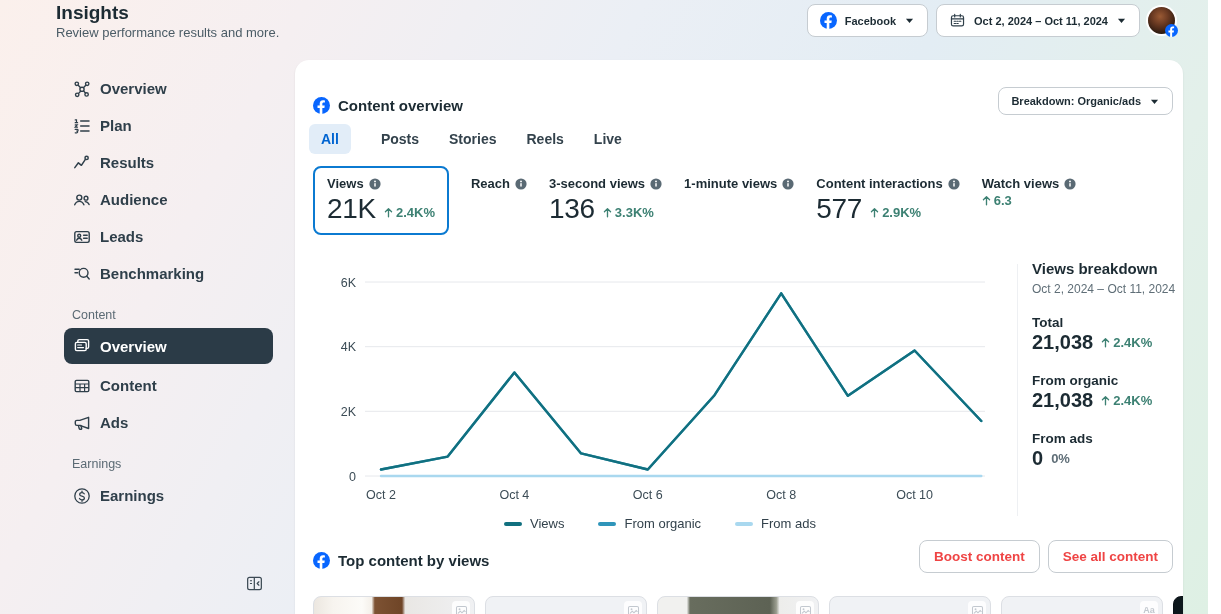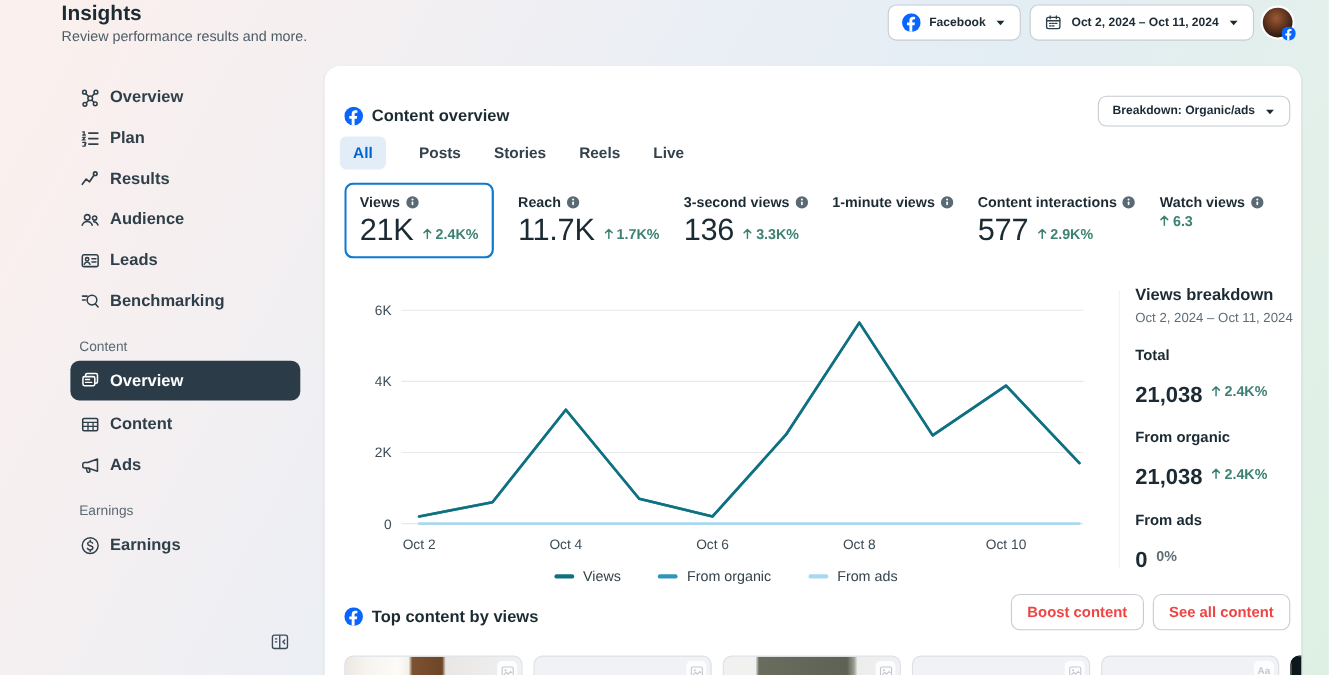--- a/index.html
+++ b/index.html
@@ -52,21 +52,21 @@
   .legend{position:absolute;left:25px;top:456px;width:680px;display:flex;justify-content:center;gap:34px;align-items:center}
   .lg-item{display:flex;align-items:center;gap:8px;font-size:13px;color:#33424c}
   .lg-swatch{width:18px;height:4px;border-radius:2px}
   .divider{position:absolute;left:722px;top:204px;width:1px;height:252px;background:#eef0f3}
   
   .breakdown{position:absolute;left:737px;top:200px;width:150px}
   .bk-title{font-size:15px;font-weight:700}
   .bk-date{font-size:12px;color:#5f6e77;margin-top:5px}
   .bk-row{margin-top:19px}
   .bk-label{font-size:13.5px;font-weight:700}
-  .bk-val-row{display:flex;align-items:flex-start;gap:8px;margin-top:18px}
+  .bk-val-row{display:flex;align-items:center;gap:8px;margin-top:1px}
   .bk-value{font-size:20px;font-weight:700}
   .bk-delta{font-size:13px;color:#3d8173;font-weight:600;display:inline-flex;align-items:center;gap:3px}
   .bk-delta .arr{width:9px;height:11px}
   .bk-delta.flat{color:#5f6e77}
   
   .tc-head{position:absolute;left:18px;right:10px;top:480px;display:flex;justify-content:space-between;align-items:center}
   .tc-buttons{display:flex;gap:8px}
   .ghost-btn{background:#fff;border:1px solid #c6ccd1;border-radius:8px;padding:8px 14px;font-size:13.5px;font-weight:600;color:#ef4444;cursor:pointer;font-family:inherit}
   .thumbs{position:absolute;left:18px;top:536px;display:flex;gap:10px}
   .thumb{position:relative;width:160px;height:80px;border:1px solid #dcdfe4;border-radius:8px 8px 0 0;background:#f0f2f5;flex:none;cursor:pointer}
@@ -292,31 +292,20 @@
         </div>
         <div class="metric">
           <div class="m-label">
             <span>Reach</span>
             <span class="info">
               <svg viewBox="0 0 12 12">
                 <circle cx="6" cy="6" r="5.6" fill="#5a6a74"></circle>
                 <rect x="5.25" y="5.1" width="1.5" height="3.6" rx=".75" fill="#fff"></rect>
                 <circle cx="6" cy="3.4" r=".95" fill="#fff"></circle>
               </svg>
-            </span>
-          </div>
-          <div class="m-row">
-            <span class="m-value">11.7K</span>
-            <span class="m-delta">
-              <span class="arr">
-                <svg viewBox="0 0 10 12" fill="none" stroke="currentColor" stroke-width="1.5" stroke-linecap="round" stroke-linejoin="round">
-                  <path d="M5 10.8V1.8M5 1.8L1.6 5.2M5 1.8l3.4 3.4"></path>
-                </svg>
-              </span>
-              <span>1.7K%</span>
             </span>
           </div>
         </div>
         <div class="metric">
           <div class="m-label">
             <span>3-second views</span>
             <span class="info">
               <svg viewBox="0 0 12 12">
                 <circle cx="6" cy="6" r="5.6" fill="#5a6a74"></circle>
                 <rect x="5.25" y="5.1" width="1.5" height="3.6" rx=".75" fill="#fff"></rect>

